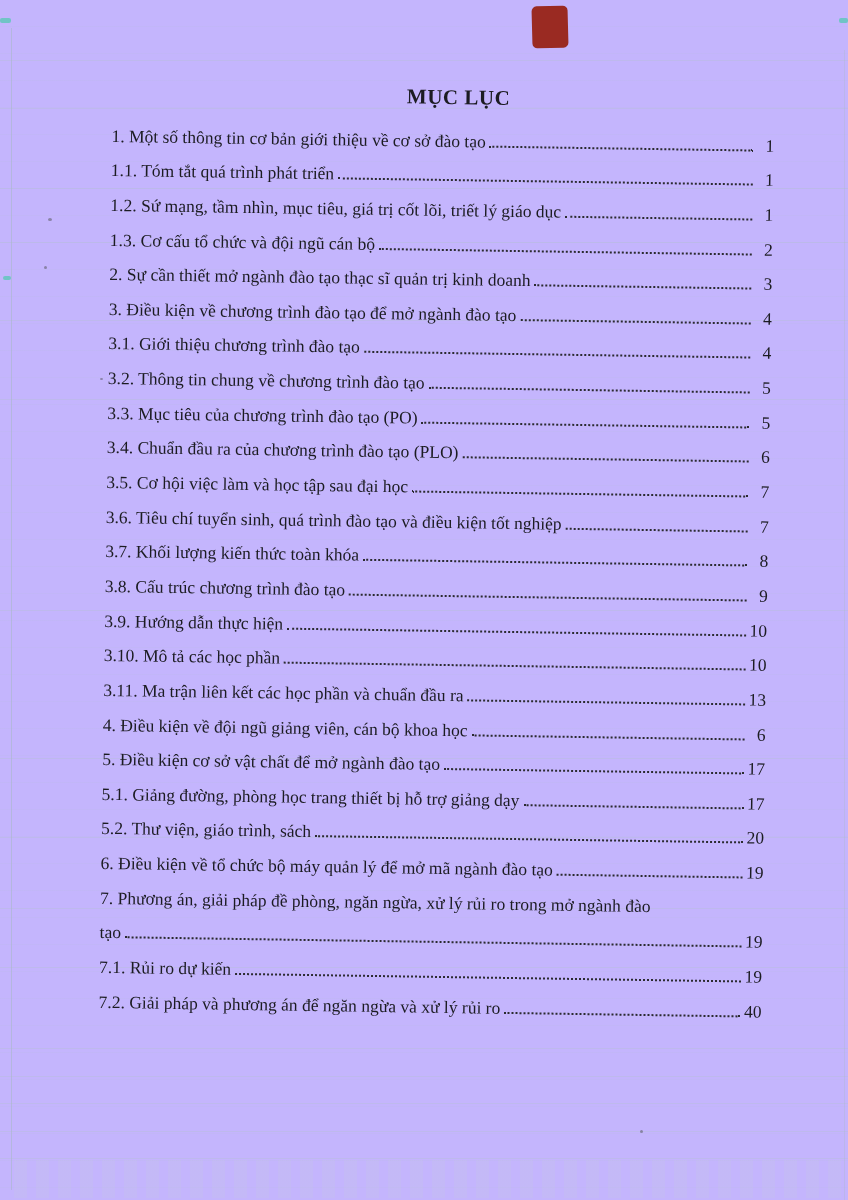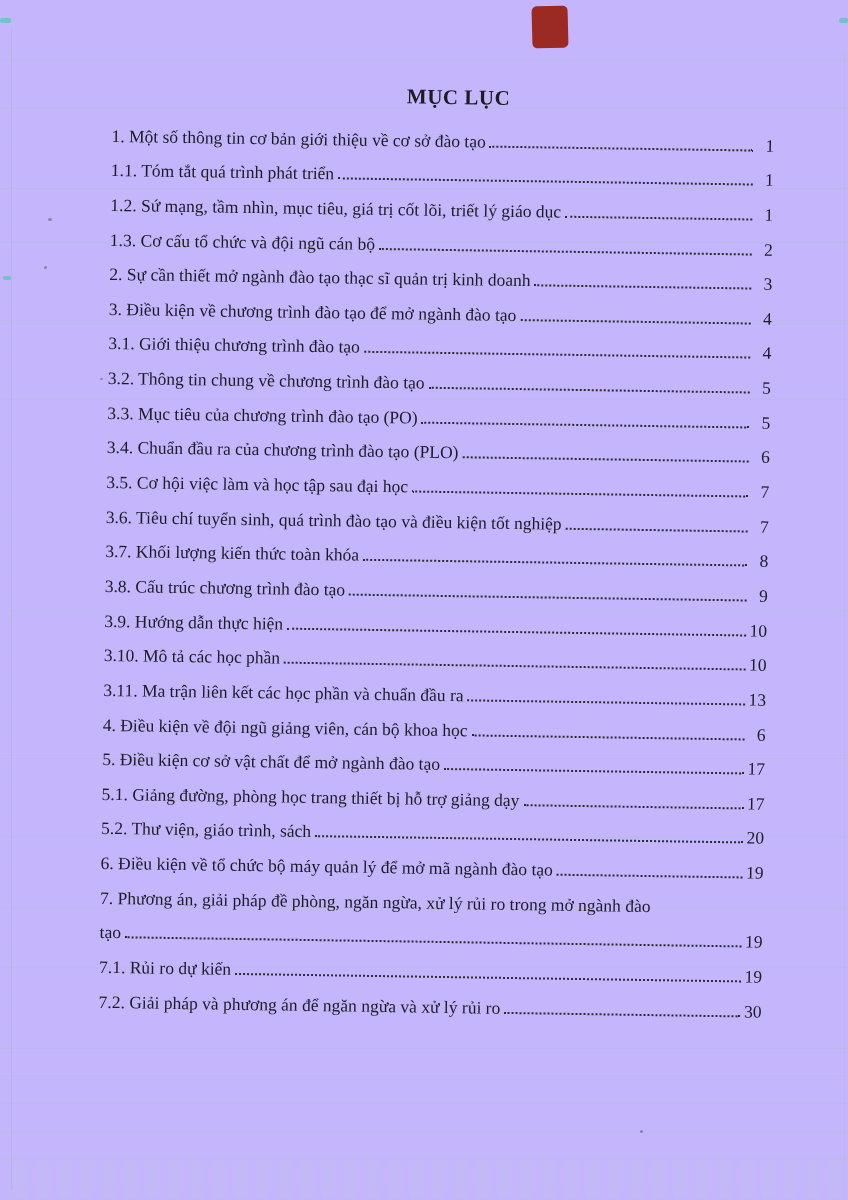--- a/index.html
+++ b/index.html
@@ -261,17 +261,17 @@
     </div>
 
     <div class="row">
       <span class="t">7.1. Rủi ro dự kiến</span>
       <span class="leader"></span>
       <span class="pg">19</span>
     </div>
     <div class="row">
       <span class="t">7.2. Giải pháp và phương án để ngăn ngừa và xử lý rủi ro</span>
       <span class="leader"></span>
-      <span class="pg">30</span>
+      <span class="pg">40</span>
     </div>
 
   </div>
 </div>
 
 </body></html>

